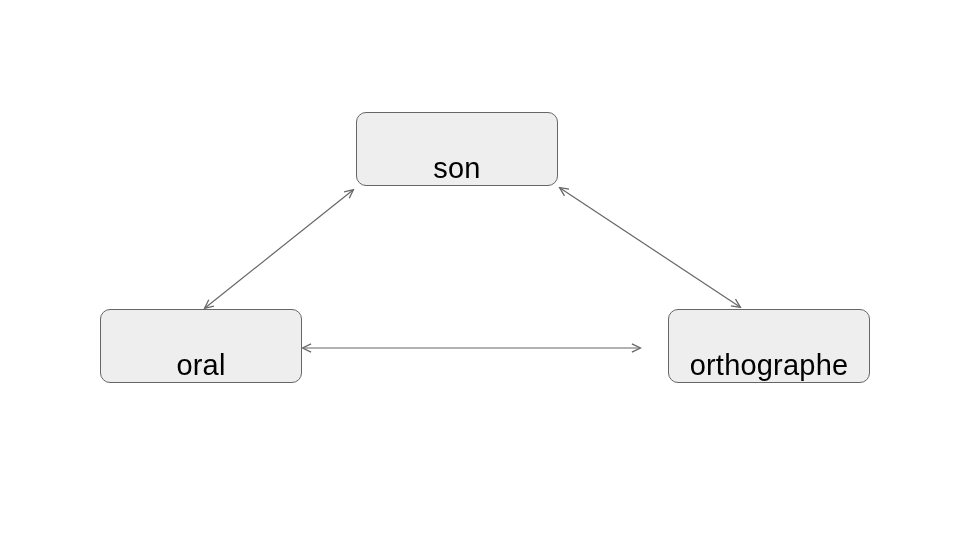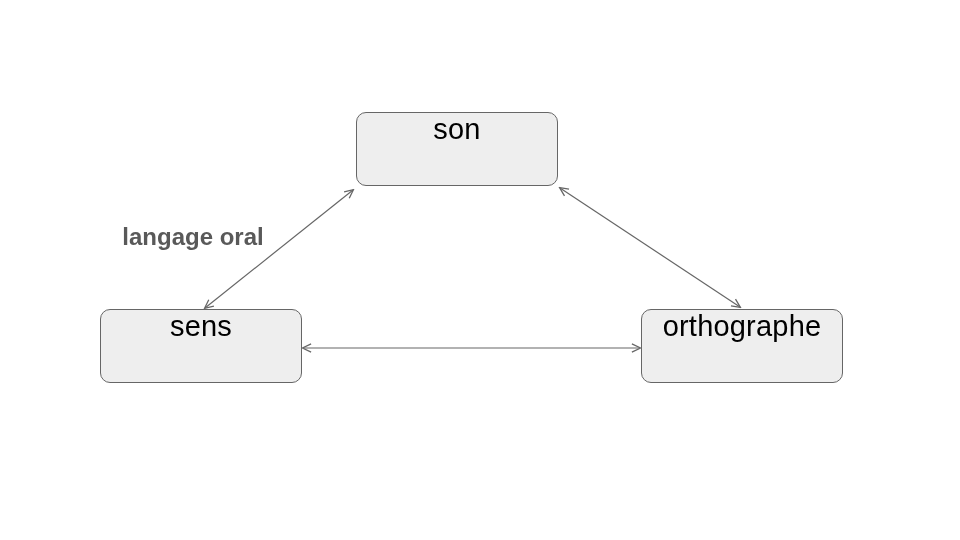--- a/index.html
+++ b/index.html
@@ -23,32 +23,32 @@
     height: 540px;
   }
   .node {
     position: absolute;
     width: 202px;
     height: 74px;
     background: #eeeeee;
     border: 1px solid #666666;
     border-radius: 10px;
     display: flex;
-    align-items: flex-start;
+    align-items: flex-end;
     justify-content: center;
     box-sizing: border-box;
   }
   .node-label {
     font-size: 29px;
     color: #000000;
     letter-spacing: 0.2px;
   }
   .node-son  { left: 356px; top: 112px; }
   .node-sens { left: 100px; top: 309px; }
-  .node-orthographe { left: 641px; top: 309px; }
+  .node-orthographe { left: 668px; top: 309px; }
 
   .edge-label {
     position: absolute;
     font-size: 24px;
     font-weight: bold;
     color: #595959;
     text-align: center;
     line-height: 32px;
   }
   .edge-label-langage  { left: 93px;  top: 221px; width: 200px; }
@@ -69,24 +69,23 @@
     <line x1="205" y1="308" x2="353" y2="190" stroke="#666666" stroke-width="1.2" marker-start="url(#arrowhead)" marker-end="url(#arrowhead)"></line>
     <line x1="560" y1="188" x2="740" y2="307" stroke="#666666" stroke-width="1.2" marker-start="url(#arrowhead)" marker-end="url(#arrowhead)"></line>
     <line x1="303" y1="348" x2="640" y2="348" stroke="#666666" stroke-width="1.2" marker-start="url(#arrowhead)" marker-end="url(#arrowhead)"></line>
   </svg>
 
   <div class="node node-son">
     <span class="node-label">son</span>
   </div>
 
   <div class="node node-sens">
-    <span class="node-label">sens</span>
+    <span class="node-label">oral</span>
   </div>
 
   <div class="node node-orthographe">
     <span class="node-label">orthographe</span>
   </div>
 
-  <div class="edge-label edge-label-langage">langage oral</div>
 
 
 
 </div>
 
 </body></html>

